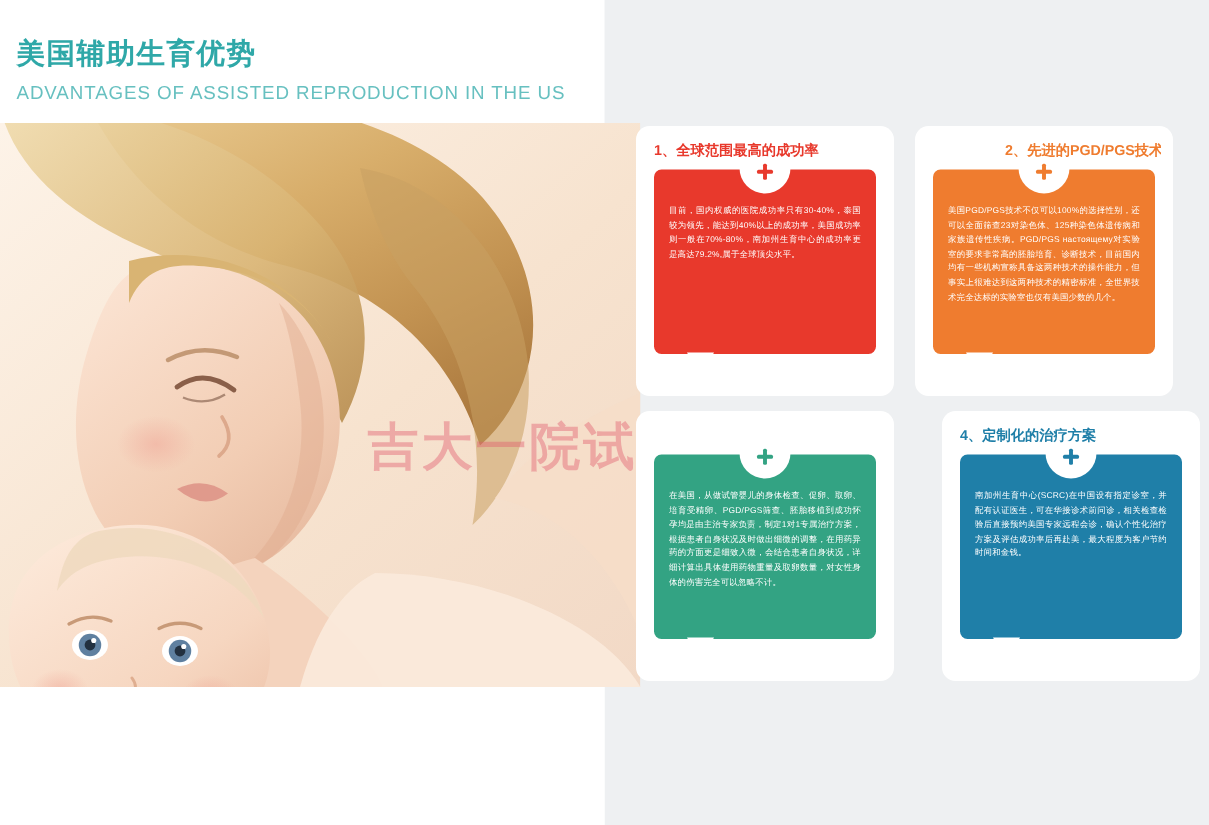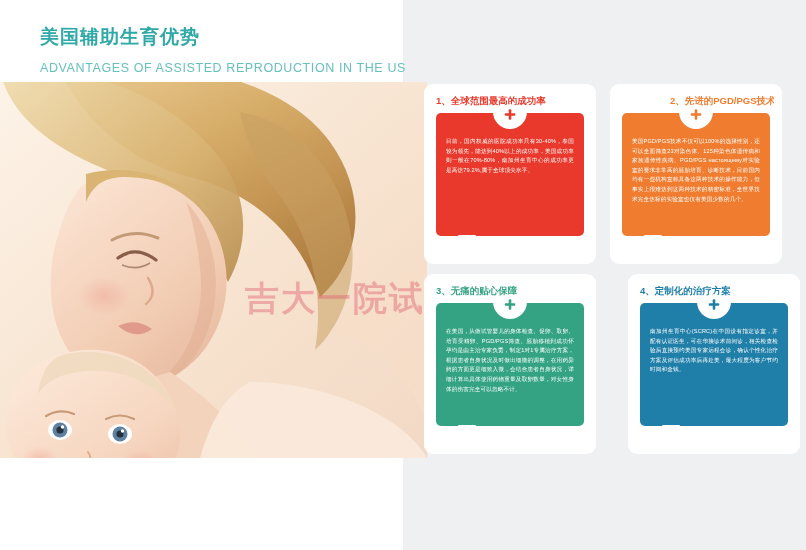--- a/index.html
+++ b/index.html
@@ -10,29 +10,29 @@
     position:relative;
   }
   .page{position:absolute;inset:0;}
 
   
   .left-col{
     position:absolute;left:0;top:0;width:403px;height:550px;
     background:#ffffff;
   }
   .header{
-    position:absolute;left:40px;top:24px;width:360px;
+    position:absolute;left:11px;top:24px;width:360px;
   }
   .title-cn{
     font-size:19px;font-weight:bold;color:#2fa8a8;letter-spacing:1px;
     line-height:26px;margin:0;white-space:nowrap;
   }
   .title-en{
     font-size:12.5px;color:#67c0c0;letter-spacing:.6px;
-    line-height:20px;margin:8px 0 0 0;white-space:nowrap;
+    line-height:20px;margin:2px 0 0 0;white-space:nowrap;
   }
 
   
   .photo{
     position:absolute;left:0;top:82px;width:427px;height:376px;
     overflow:hidden;
   }
   .photo svg{display:block;width:427px;height:376px;}
 
   .watermark{
@@ -246,21 +246,20 @@
             <rect x="5.2" y="1.2" width="2.6" height="10.6" rx="1" fill="#ef7c2f"></rect>
             <rect x="1.2" y="5.2" width="10.6" height="2.6" rx="1" fill="#ef7c2f"></rect>
           </svg>
         </div>
         <div class="body-text">美国PGD/PGS技术不仅可以100%的选择性别，还可以全面筛查23对染色体、125种染色体遗传病和家族遗传性疾病。PGD/PGS настоящему对实验室的要求非常高的胚胎培育、诊断技术，目前国内均有一些机构宣称具备这两种技术的操作能力，但事实上很难达到这两种技术的精密标准，全世界技术完全达标的实验室也仅有美国少数的几个。</div>
         <div class="tail"></div>
       </div>
     </div>
 
     <div class="card c3">
-      <div class="card-title">3、无痛的贴心保障</div>
       <div class="bubble">
         <div class="notch"></div>
         <div class="plus-badge">
           <svg width="13" height="13" viewBox="0 0 13 13" aria-hidden="true">
             <rect x="5.2" y="1.2" width="2.6" height="10.6" rx="1" fill="#33a383"></rect>
             <rect x="1.2" y="5.2" width="10.6" height="2.6" rx="1" fill="#33a383"></rect>
           </svg>
         </div>
         <div class="body-text">在美国，从做试管婴儿的身体检查、促卵、取卵、培育受精卵、PGD/PGS筛查、胚胎移植到成功怀孕均是由主治专家负责，制定1对1专属治疗方案，根据患者自身状况及时做出细微的调整，在用药异药的方面更是细致入微，会结合患者自身状况，详细计算出具体使用药物重量及取卵数量，对女性身体的伤害完全可以忽略不计。</div>
         <div class="tail"></div>

